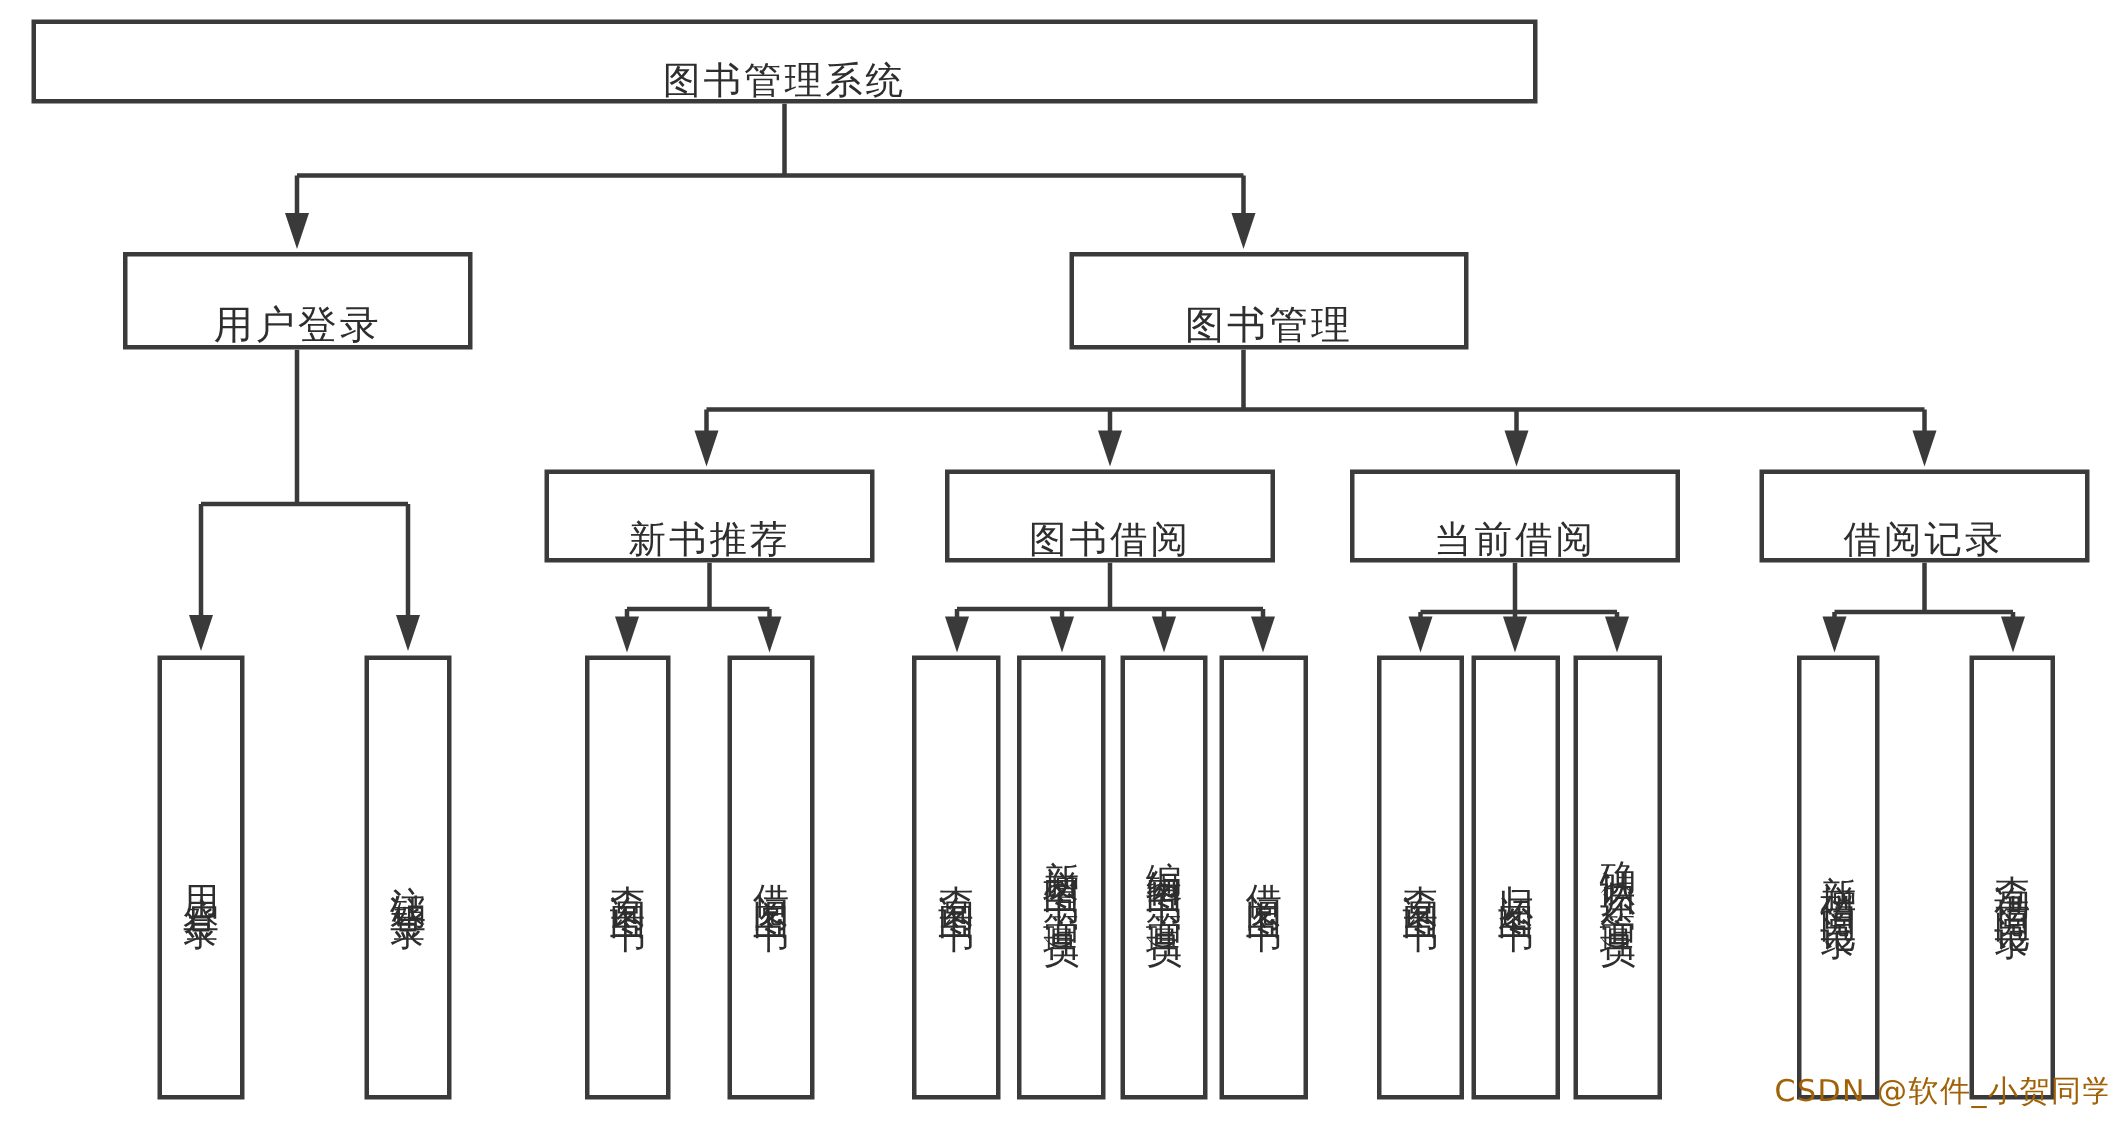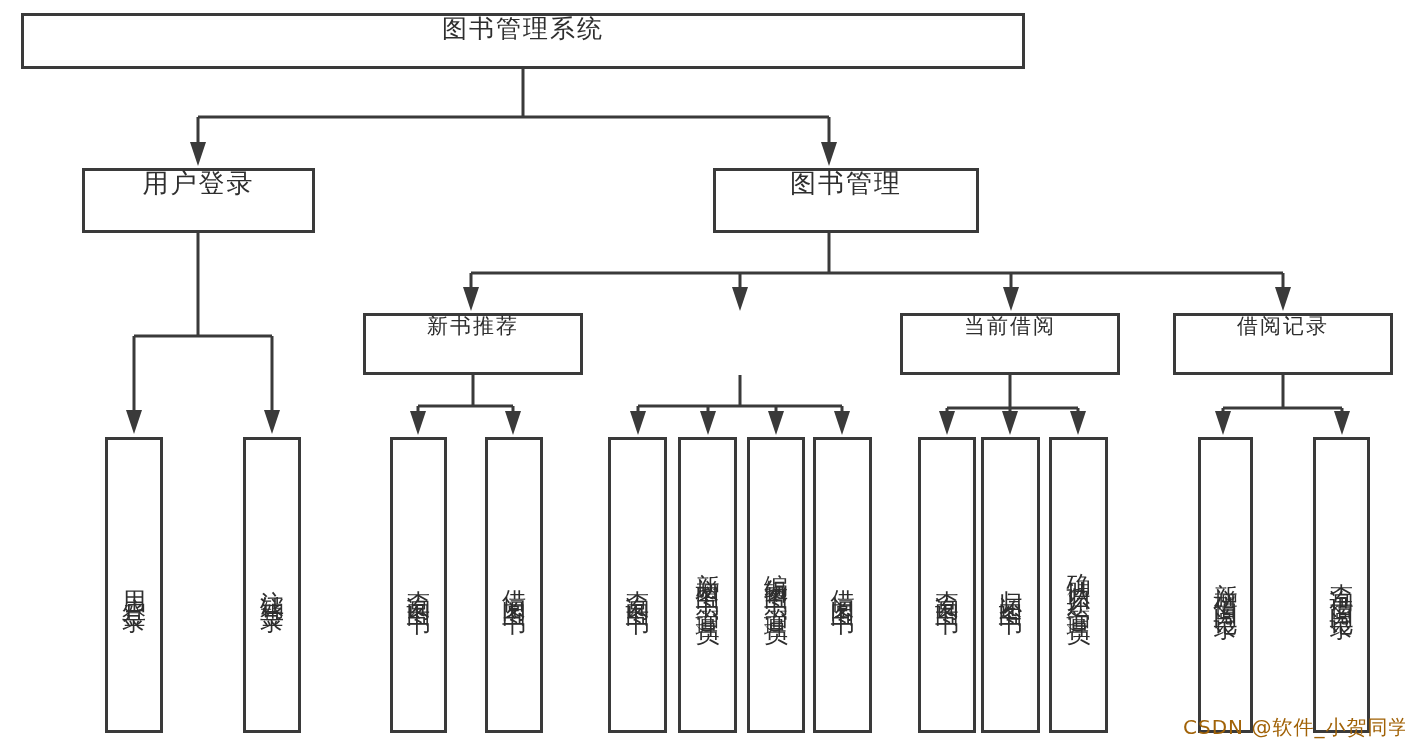--- a/index.html
+++ b/index.html
@@ -10,26 +10,26 @@
   body{
     width:1405px;height:747px;position:relative;background:#ffffff;
     font-family:"DejaVu Sans","Liberation Sans",sans-serif;
     color:var(--text);overflow:hidden;
   }
   .stage{position:absolute;left:0;top:0;width:1405px;height:747px;}
   svg.wires{position:absolute;left:0;top:0;pointer-events:none;}
   .node{
     position:absolute;box-sizing:border-box;background:#fff;
     border:3px solid var(--line);
-    display:flex;align-items:flex-start;justify-content:center;
-    font-size:26px;letter-spacing:2px;line-height:1;white-space:nowrap;font-family:Liberation Serif, serif;
+    display:flex;align-items:flex-end;justify-content:center;
+    font-size:26px;letter-spacing:2px;line-height:1;white-space:nowrap;
   }
   .node.root{left:21px;top:13px;width:1004px;height:56px;font-size:25px;}
   .node.lvl1{top:168px;height:65px;}
-  .node.lvl2{top:313px;height:62px;width:220px;font-size:21px;}
+  .node.lvl2{top:313px;height:62px;width:220px;font-size:25px;}
   .leaf{
     position:absolute;box-sizing:border-box;background:#fff;
     border:3px solid var(--line);
     top:437px;height:296px;
     display:flex;align-items:center;justify-content:center;
     writing-mode:vertical-rl;text-orientation:mixed;
     font-size:24px;letter-spacing:7px;line-height:1;
   }
   .watermark{
     position:absolute;left:1183px;top:714px;width:220px;
@@ -88,20 +88,23 @@
   <div class="node lvl1" style="left:82px;width:233px;">
     <span>用户登录</span>
   </div>
   <div class="node lvl1" style="left:713px;width:266px;">
     <span>图书管理</span>
   </div>
 
   <div class="node lvl2" style="left:363px;">
     <span>新书推荐</span>
   </div>
+  <div class="node lvl2" style="left:630px;">
+    <span>图书借阅</span>
+  </div>
   <div class="node lvl2" style="left:1173px;">
     <span>借阅记录</span>
   </div>
   <div class="node lvl2" style="left:900px;">
     <span>当前借阅</span>
   </div>
 
   <div class="leaf" style="left:105px;width:58px;">
     <span>用户登录</span>
   </div>

